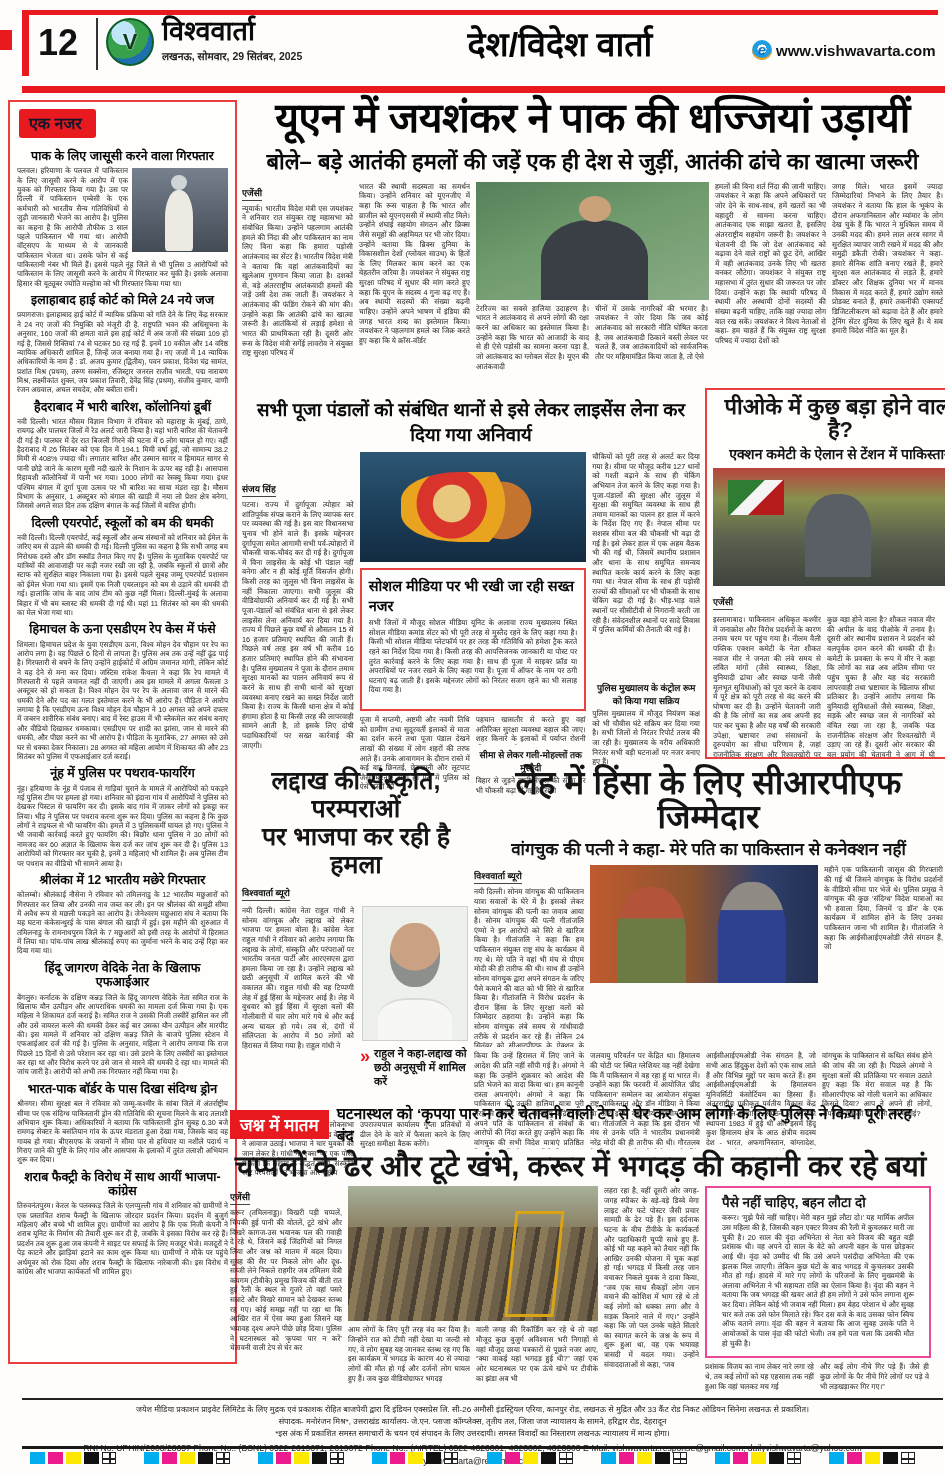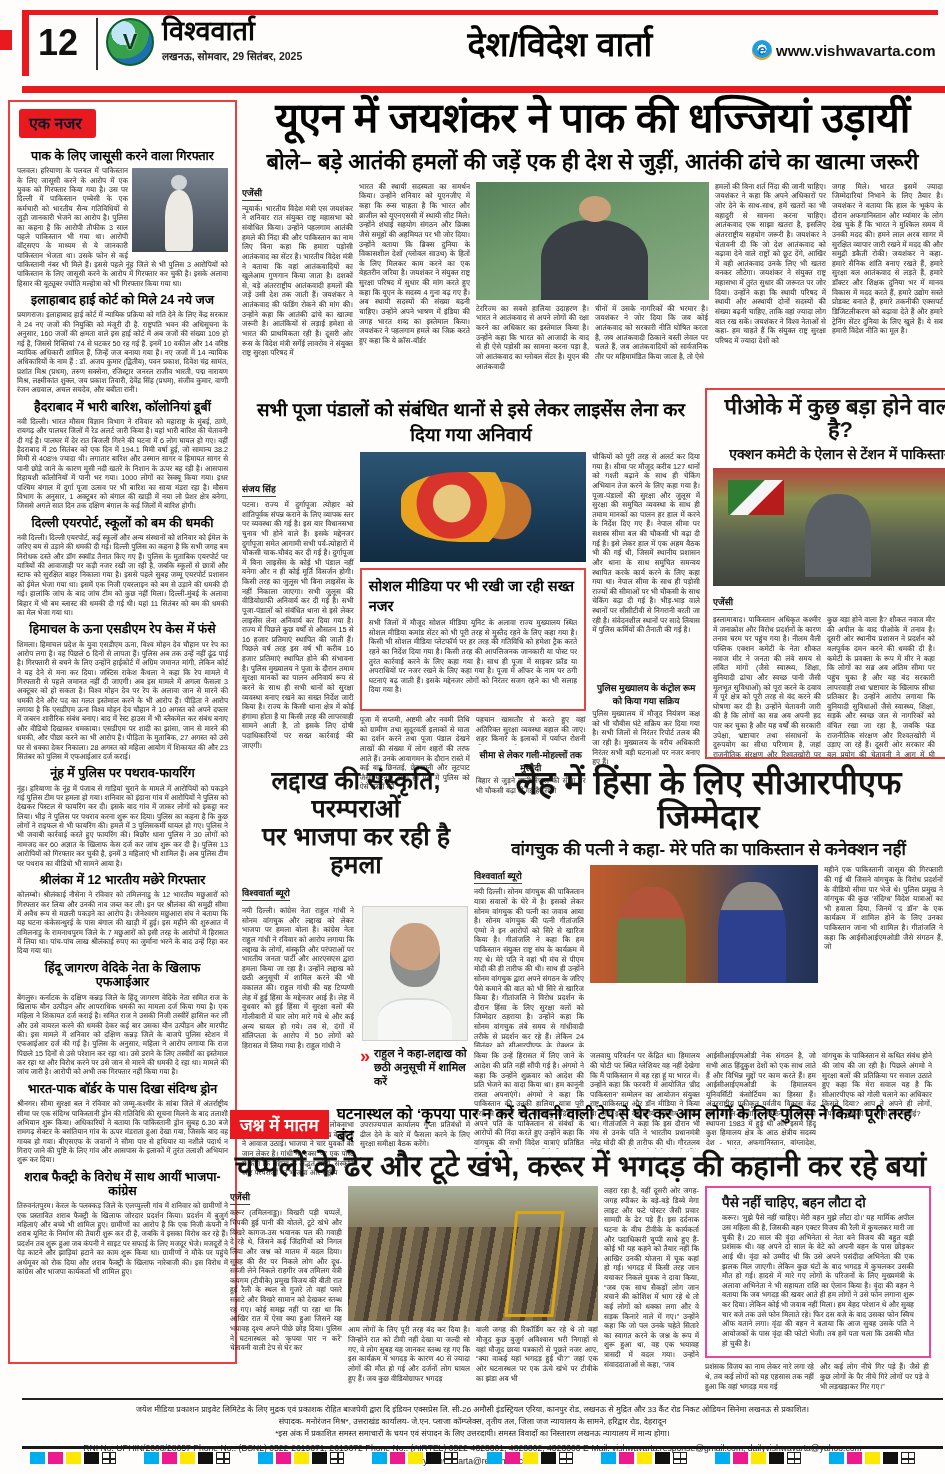--- a/index.html
+++ b/index.html
@@ -331,21 +331,21 @@
           <div class="body-txt" style="width:122px; height:96px;">वाली जगह की रिकॉर्डिंग कर रहे थे तो वहां मौजूद कुछ बुजुर्ग अविश्वास भरी निगाहों से वहां मौजूद छाया पत्रकारों से पूछते नजर आए, “क्या वाकई यहां भगदड़ हुई थी?” जहां एक ओर घटनास्थल पर एक ऊंचे खंभे पर टीवीके का झंडा अब भी</div>
         </div>
       </div>
       <div class="body-txt" style="width:95px; height:238px;">लहरा रहा है, वहीं दूसरी ओर जगह-जगह स्पीकर के बड़े-बड़े डिब्बे मेगा लाइट और फटे पोस्टर जैसी प्रचार सामग्री के ढेर पड़े हैं। इस दर्दनाक घटना के बीच टीवीके के कार्यकर्ता और पदाधिकारी चुप्पी साधे हुए हैं-कोई भी यह कहने को तैयार नहीं कि आखिर उनकी योजना में चूक कहां हो गई। भगदड़ में किसी तरह जान बचाकर निकले युवक ने दावा किया, “जब एक साथ सैकड़ों लोग जान बचाने की कोशिश में भाग रहे थे तो कई लोगों को धक्का लगा और वे सड़क किनारे नाले में गए।” उन्होंने कहा कि जो पल उनके चहेते सितारे का स्वागत करने के जश्न के रूप में शुरू हुआ था, वह एक भयावह त्रासदी में बदल गया। उन्होंने संवाददाताओं से कहा, “जब</div>
       <div style="width:226px;">
         <div class="sisbox">
           <h4>पैसे नहीं चाहिए, बहन लौटा दो</h4>
           <div class="body-txt" style="height:138px;">करूर। ‘मुझे पैसे नहीं चाहिए। मेरी बहन मुझे लौटा दो।’ यह मार्मिक अपील उस महिला की है, जिसकी बहन एक्टर विजय की रैली में कुचलकर मारी जा चुकी है। 20 साल की वृंदा अभिनेता से नेता बने विजय की बहुत बड़ी प्रशंसक थी। वह अपने दो साल के बेटे को अपनी बहन के पास छोड़कर आई थी। वृंदा को उम्मीद थी कि उसे अपने पसंदीदा अभिनेता की एक झलक मिल जाएगी। लेकिन कुछ घंटों के बाद भगदड़ में कुचलकर उसकी मौत हो गई। हादसे में मारे गए लोगों के परिजनों के लिए मुख्यमंत्री के अलावा अभिनेता ने भी सहायता राशि का ऐलान किया है। वृंदा की बहन ने बताया कि जब भगदड़ की खबर आते ही हम लोगों ने उसे फोन लगाना शुरू कर दिया। लेकिन कोई भी जवाब नहीं मिला। हम बेहद परेशान थे और सुबह चार बजे तक उसे फोन मिलाते रहे। फिर दस बजे के बाद उसका फोन स्विच ऑफ बताने लगा। वृंदा की बहन ने बताया कि आज सुबह उसके पति ने आयोजकों के पास वृंदा की फोटो भेजी। तब हमें पता चला कि उसकी मौत हो चुकी है।</div>
         </div>
         <div class="colrow" style="margin-top:4px;">
-          <div class="body-txt" style="width:109px; height:52px;">प्रशंसक विजय का नाम लेकर नारे लगा रहे थे, तब कई लोगों को यह एहसास तक नहीं हुआ कि वहां भगदड़ मच गई</div>
+          <div class="body-txt" style="width:109px; height:52px;">प्रशंसक विजय का नाम लेकर नारे लगा रहे थे, तब कई लोगों को यह एहसास तक नहीं हुआ कि वहां चलकऱ मच गई</div>
           <div class="body-txt" style="width:109px; height:52px;">और कई लोग नीचे गिर पड़े हैं। जैसे ही कुछ लोगों के पैर नीचे गिरे लोगों पर पड़े वे भी लड़खड़ाकर गिर गए।”</div>
         </div>
       </div>
     </div>
   </div>
 
   <div class="foot-rule1"></div>
   <div class="footer-text">
     <div class="fl">जयेश मीडिया प्रकाशन प्राइवेट लिमिटेड के लिए मुद्रक एवं प्रकाशक रोहित बाजपेयी द्वारा दि इंडियन एक्सप्रेस लि. सी-26 अमौसी इंडस्ट्रियल एरिया, कानपुर रोड, लखनऊ से मुद्रित और 33 कैंट रोड निकट ओडियन सिनेमा लखनऊ से प्रकाशित।</div>
     <div class="fl">संपादक- मनोरंजन मिश्र*, उत्तराखंड कार्यालय- जे.एन. प्लाजा कॉम्प्लेक्स, तृतीय तल, जिला जज न्यायालय के सामने, हरिद्वार रोड, देहरादून</div>

